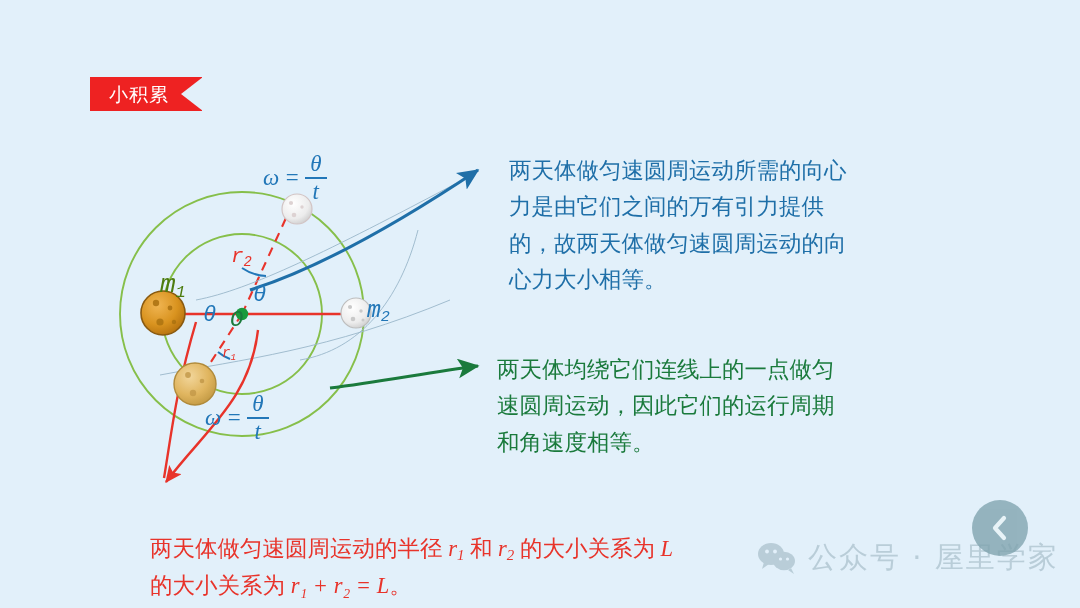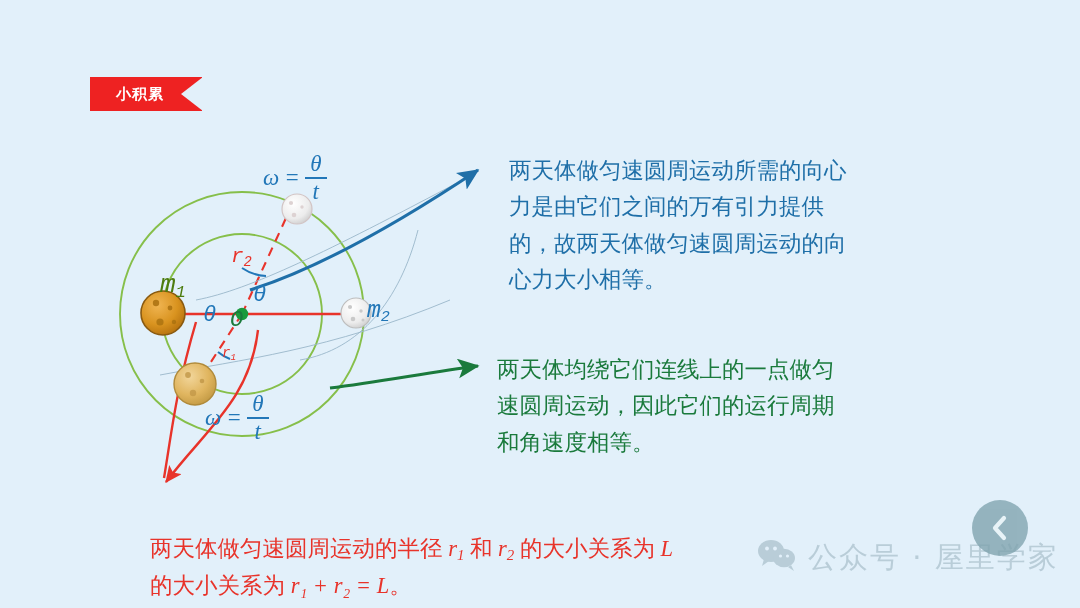--- a/index.html
+++ b/index.html
@@ -21,22 +21,22 @@
     -webkit-clip-path:polygon(0 0,100% 0,100% 100%,0 100%);
   }
   .ribbon:after{
     content:"";position:absolute;right:-1px;top:0;
     width:22px;height:34px;background:#e2f0fa;
     -webkit-clip-path:polygon(100% 0,100% 100%,0 50%);
     clip-path:polygon(100% 0,100% 100%,0 50%);
   }
   .ribbon-label{
     color:#ffffff;font-family:"DejaVu Sans","Liberation Sans",sans-serif;
-    font-weight:bold;font-size:15px;letter-spacing:1px;
-    padding-left:26px;line-height:34px;
+    font-weight:normal;font-size:19px;letter-spacing:1px;
+    padding-left:19px;line-height:34px;
   }
 
   
   .para{position:absolute;line-height:1.62;font-size:22.5px;white-space:pre-line;}
   .para.blue{left:497px;top:153px;width:355px;color:#1f6fa8;margin-left:12px;}
   .para.green{left:497px;top:352px;width:350px;color:#1a7a3c;}
   .para.red{left:150px;top:495px;width:760px;color:#e8332a;}
 
   .mathi{font-style:italic;font-family:"Liberation Serif",serif;}
   .sub{font-size:0.66em;vertical-align:-0.28em;font-style:italic;}
@@ -58,21 +58,21 @@
   .lbl-m2{left:367px;top:290px;color:#2277b8;font-size:23px;margin-top:8px;}
   .lbl-O {left:230px;top:308px;color:#1a7a3c;font-size:22px;}
   .lbl-r1{left:222px;top:345px;color:#e8332a;font-size:14px;}
   .lbl-r2{left:231px;top:245px;color:#e8332a;font-size:21px;}
   .lbl-t1{left:253px;top:283px;color:#2277b8;font-size:22px;}
   .lbl-t2{left:203px;top:303px;color:#2277b8;font-size:22px;}
 
   
   .wm{
     position:absolute;left:757px;top:538px;
-    display:flex;gap:11px;
+    display:flex;align-items:center;gap:11px;
     color:#b9cdd8;font-size:29px;
     font-family:"DejaVu Sans","Liberation Sans",sans-serif;
     letter-spacing:2px;
   }
   .navbtn{
     position:absolute;left:972px;top:500px;
     width:56px;height:56px;border-radius:50%;
     background:#7fa3ae;opacity:.78;
     display:flex;align-items:center;justify-content:center;
   }

